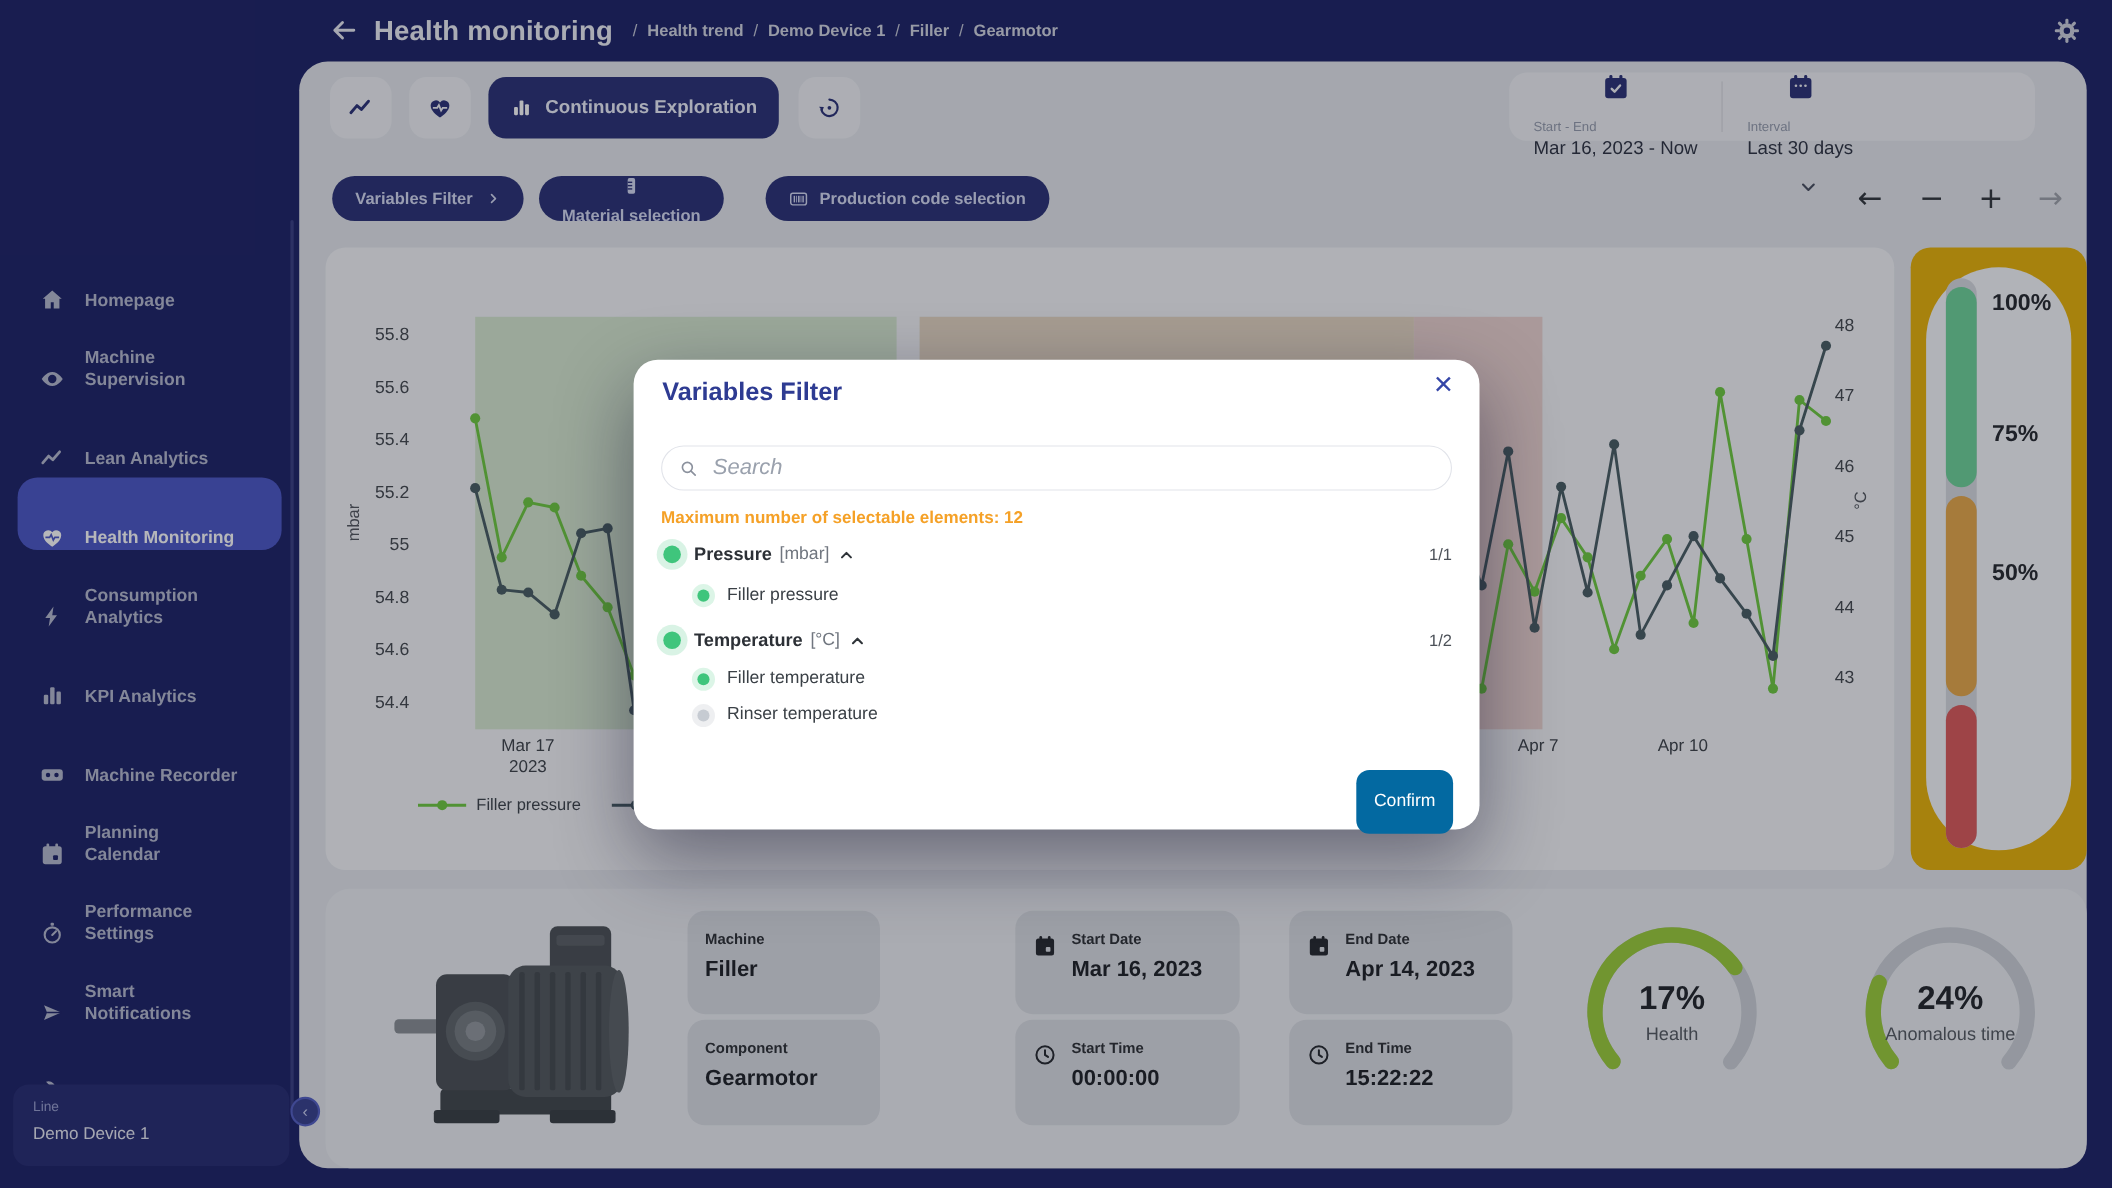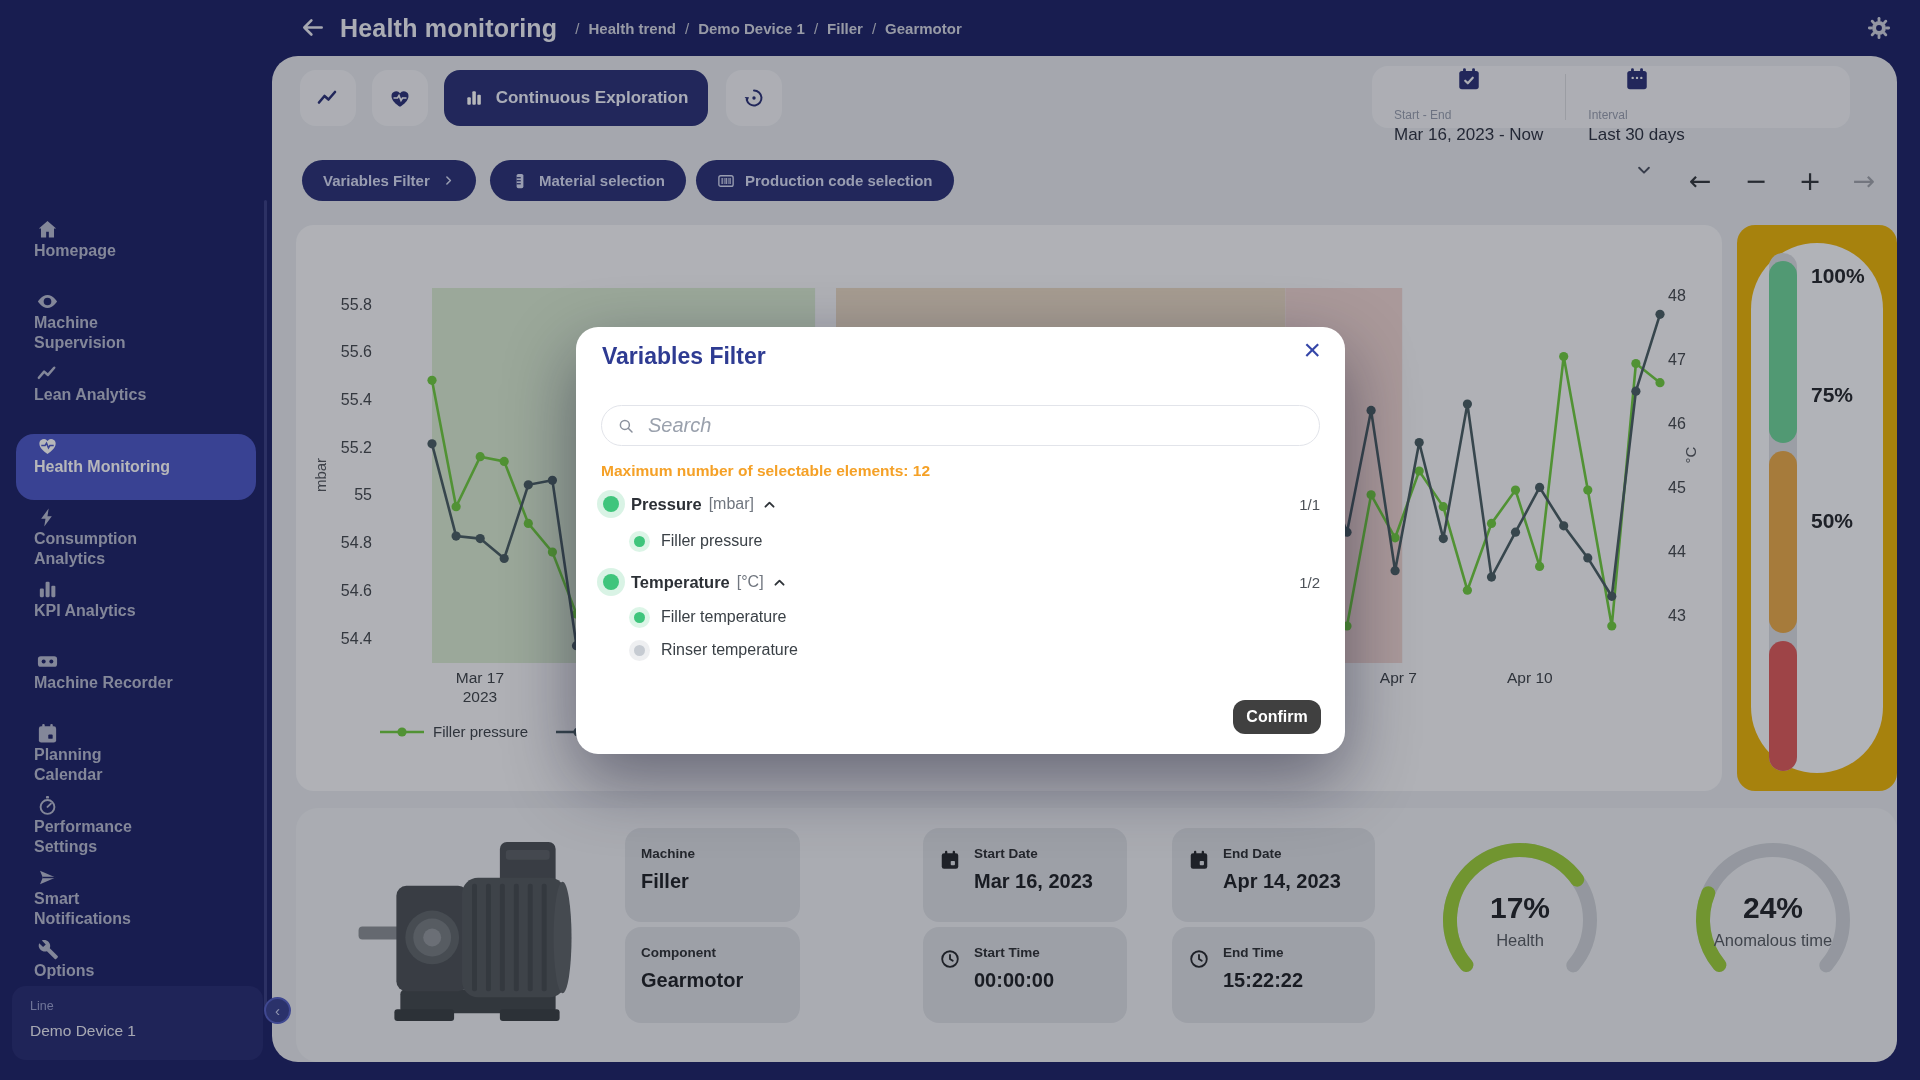--- a/index.html
+++ b/index.html
@@ -19,22 +19,22 @@
   #page-title{font-size:25px;font-weight:bold;color:#eef0f6;letter-spacing:.2px;}
   #breadcrumb{display:flex;gap:9px;font-size:15px;font-weight:bold;color:#d3d6e2;margin-left:4px;}
   #breadcrumb .sep{color:#c6c9d8;font-weight:400;}
   #gear-btn{left:1866px;top:15px;width:26px;height:26px;color:#ced1df;cursor:pointer;}
 
   
   #logo{left:68px;top:36px;width:134px;height:134px;border-radius:50%;border:2px solid transparent;
         background:linear-gradient(#1e2367,#1e2367) padding-box,linear-gradient(150deg,#45c8c9,#7b59d8,#b44fd0) border-box;
         display:flex;align-items:center;justify-content:center;}
   #logo span{color:#d9dbe9;font-size:30px;letter-spacing:13px;padding-left:13px;font-family:"DejaVu Sans",sans-serif;font-weight:300;}
-  .nav-item{position:absolute;left:16px;width:240px;height:66px;border-radius:18px;display:flex;align-items:flex-start;
-            color:#b6bad0;cursor:pointer;flex-direction:column;--icon-bg:#1e2367;}
+  .nav-item{position:absolute;left:16px;width:240px;height:66px;border-radius:18px;display:flex;align-items:flex-end;
+            color:#b6bad0;cursor:pointer;--icon-bg:#1e2367;}
   .nav-item .icon{width:23px;height:23px;margin-left:20px;flex:none;}
   .nav-item .lbl{margin-left:18px;font-size:16px;font-weight:bold;line-height:1.25;}
   .nav-item.active{background:#4d58c8;color:#ffffff;--icon-bg:#4d58c8;}
   #side-scrollbar{left:264px;top:200px;width:3px;height:810px;background:#3a3f85;border-radius:2px;}
   #line-card{left:12px;top:986px;width:251px;height:74px;background:#282d73;border-radius:14px;padding:13px 18px;box-sizing:border-box;}
   #line-label{font-size:12.5px;color:#9aa0cf;}
   #line-value{font-size:15.5px;color:#e9eaf4;margin-top:9px;}
   #collapse-btn{left:264px;top:997px;width:27px;height:27px;border-radius:50%;background:#39418f;border:2px solid #5560c4;
                 color:#cdd2f2;font-size:15px;display:flex;align-items:center;justify-content:center;box-sizing:border-box;cursor:pointer;}
 
@@ -104,22 +104,22 @@
   .dot.on{background:#3fc57c;}
   .dot.lg.on{box-shadow:0 0 0 6px rgba(63,197,124,.20);}
   .dot.sm.on{box-shadow:0 0 0 5px rgba(63,197,124,.18);}
   .dot.off{background:#c6cbd2;}
   .dot.sm.off{box-shadow:0 0 0 5px rgba(198,203,210,.30);}
   .vg-name{font-size:16.5px;font-weight:bold;color:#2c3036;margin-left:12px;}
   .vg-unit{font-size:16px;color:#70767f;margin-left:7px;}
   .vg-chev{width:15px;height:15px;color:#2f3439;margin-left:8px;}
   .vg-count{position:absolute;right:25px;font-size:15px;color:#4c5158;}
   .vc-name{font-size:16px;color:#3a4046;margin-left:16px;}
-  #confirm-btn{position:absolute;right:24px;top:373px;width:88px;height:34px;border-radius:12px;background:#404040;
-               color:#ffffff;font-size:16px;font-weight:bold;display:flex;align-items:center;justify-content:center;cursor:pointer;}
+  #confirm-btn{position:absolute;right:24px;top:373px;width:88px;height:58px;border-radius:12px;background:#0369a1;
+               color:#ffffff;font-size:16px;font-weight:normal;display:flex;align-items:center;justify-content:center;cursor:pointer;}
 </style>
 </head>
 <body>
 
 <div id="stage">
 
   <div id="main-panel" class="abs"></div>
 
   <div id="header" class="abs">
     <span id="back-arrow" class="icon">
@@ -340,21 +340,21 @@
 
   <div id="chips">
       <div class="chip" style="left: 302px;">
         <span>Variables Filter</span>
         <span class="icon chev">
           <svg viewBox="0 0 24 24" fill="currentColor">
             <path d="M9 5.5 15.5 12 9 18.5" fill="none" stroke="currentColor" stroke-width="2.8" stroke-linecap="round" stroke-linejoin="round"></path>
           </svg>
         </span>
       </div>
-      <div class="chip" style="left: 490px;">
+      <div class="chip" style="left: 490px; flex-direction: column;">
         <span class="icon">
           <svg viewBox="0 0 24 24" fill="currentColor">
             <rect x="7.5" y="2.5" width="9" height="19" rx="2.2"></rect>
             <rect x="7.5" y="6.8" width="5.5" height="1.7" fill="var(--icon-bg,#1e2367)"></rect>
             <rect x="7.5" y="10.8" width="5.5" height="1.7" fill="var(--icon-bg,#1e2367)"></rect>
             <rect x="7.5" y="14.8" width="5.5" height="1.7" fill="var(--icon-bg,#1e2367)"></rect>
           </svg>
         </span>
         <span>Material selection</span>
       </div>

